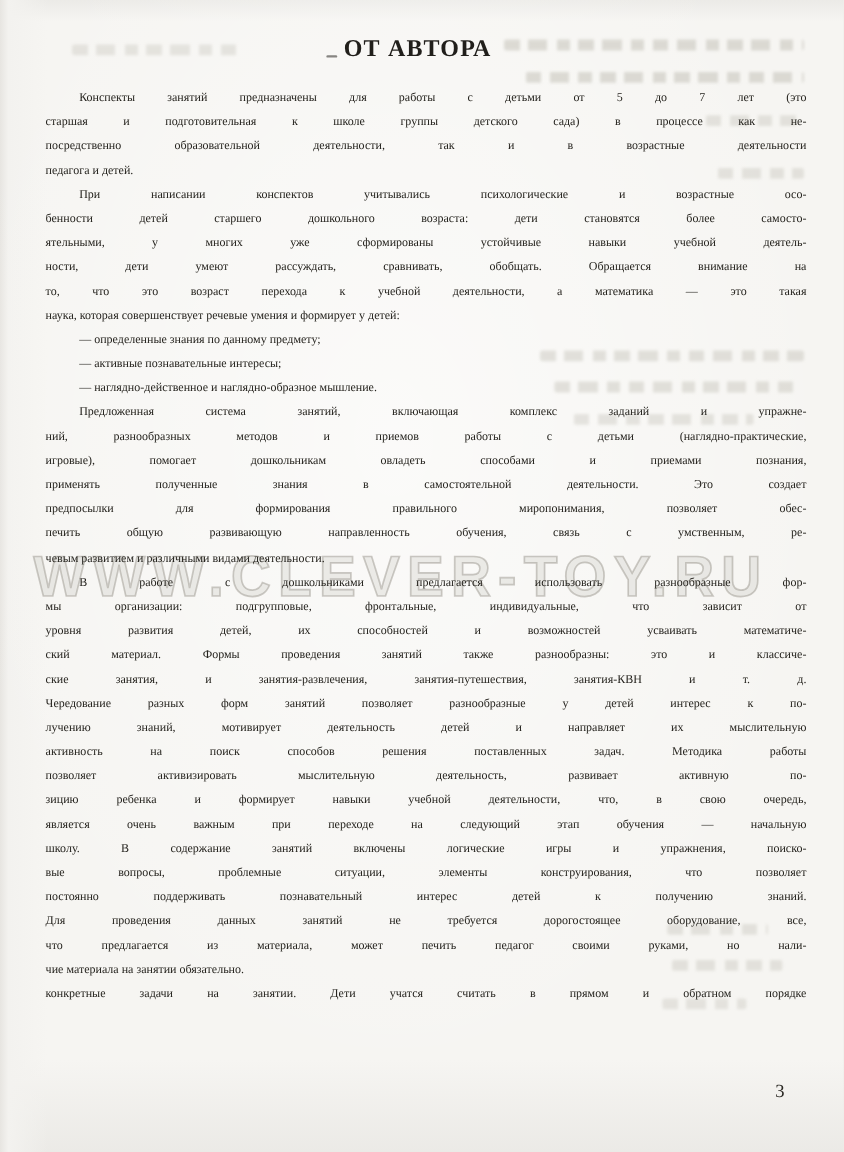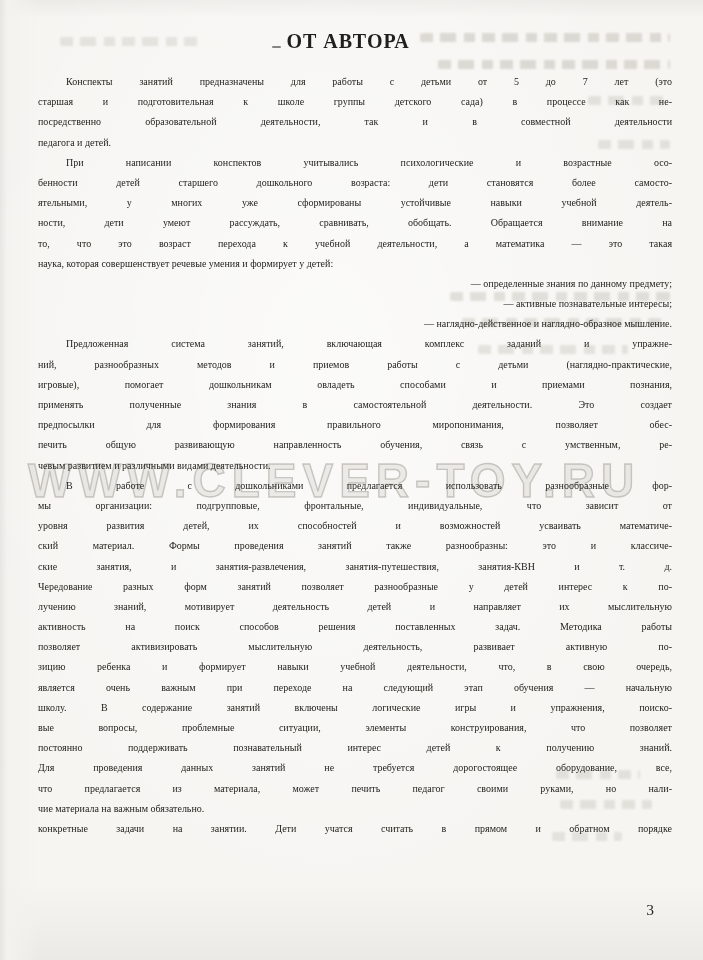--- a/index.html
+++ b/index.html
@@ -30,21 +30,21 @@
     background:#4a4843;opacity:.65;border-radius:1px;
   }
   .text-block{
     position:absolute;
     left:38px;top:72px;width:634px;
     font-size:10px;
     line-height:20.2px;
   }
   .line{height:20.2px;white-space:nowrap;text-align:left;}
   .line.j{white-space:normal;text-align:justify;text-align-last:justify;}
-  .line.ind{text-indent:28px;text-align:right;}
+  .line.ind{text-indent:28px;}
   .watermark{
     position:absolute;
     left:28px;top:450px;width:660px;height:62px;
     font-family:"Liberation Sans", sans-serif;
     font-size:46px;line-height:60px;font-weight:bold;
     letter-spacing:6px;
     white-space:nowrap;
     color:rgba(176,173,163,.20);
     -webkit-text-stroke:1.4px rgba(146,143,133,.45);
     transform:scaleY(1.04);
@@ -83,21 +83,21 @@
   <div class="ghost" style="left:556px;top:770px;width:84px;opacity:.3;"></div>
   <div class="ghost" style="left:560px;top:800px;width:92px;opacity:.3;"></div>
   <div class="ghost" style="left:552px;top:832px;width:70px;opacity:.28;"></div>
 
   <div class="watermark">WWW.CLEVER-TOY.RU</div>
 
   <div class="text-block">
       <div>
         <div class="line ind j">Конспекты занятий предназначены для работы с детьми от 5 до 7 лет (это</div>
         <div class="line j">старшая и подготовительная к школе группы детского сада) в процессе как не-</div>
-        <div class="line j">посредственно образовательной деятельности, так и в совместной деятельности</div>
+        <div class="line j">посредственно образовательной деятельности, так и в возрастные деятельности</div>
         <div class="line">педагога и детей.</div>
       </div>
       <div>
         <div class="line ind j">При написании конспектов учитывались психологические и возрастные осо-</div>
         <div class="line j">бенности детей старшего дошкольного возраста: дети становятся более самосто-</div>
         <div class="line j">ятельными, у многих уже сформированы устойчивые навыки учебной деятель-</div>
         <div class="line j">ности, дети умеют рассуждать, сравнивать, обобщать. Обращается внимание на</div>
         <div class="line j">то, что это возраст перехода к учебной деятельности, а математика — это такая</div>
         <div class="line">наука, которая совершенствует речевые умения и формирует у детей:</div>
       </div>
@@ -125,21 +125,21 @@
         <div class="line j">лучению знаний, мотивирует деятельность детей и направляет их мыслительную</div>
         <div class="line j">активность на поиск способов решения поставленных задач. Методика работы</div>
         <div class="line j">позволяет активизировать мыслительную деятельность, развивает активную по-</div>
         <div class="line j">зицию ребенка и формирует навыки учебной деятельности, что, в свою очередь,</div>
         <div class="line j">является очень важным при переходе на следующий этап обучения — начальную</div>
         <div class="line j">школу. В содержание занятий включены логические игры и упражнения, поиско-</div>
         <div class="line j">вые вопросы, проблемные ситуации, элементы конструирования, что позволяет</div>
         <div class="line j">постоянно поддерживать познавательный интерес детей к получению знаний.</div>
         <div class="line j">Для проведения данных занятий не требуется дорогостоящее оборудование, все,</div>
         <div class="line j">что предлагается из материала, может печить педагог своими руками, но нали-</div>
-        <div class="line">чие материала на важным обязательно.</div>
+        <div class="line">чие материала на занятии обязательно.</div>
       </div>
       <div>
         <div class="line j">конкретные задачи на занятии. Дети учатся считать в прямом и обратном порядке</div>
       </div>
     </div>
 
   <div class="page-number">3</div>
 
 </div>
 

